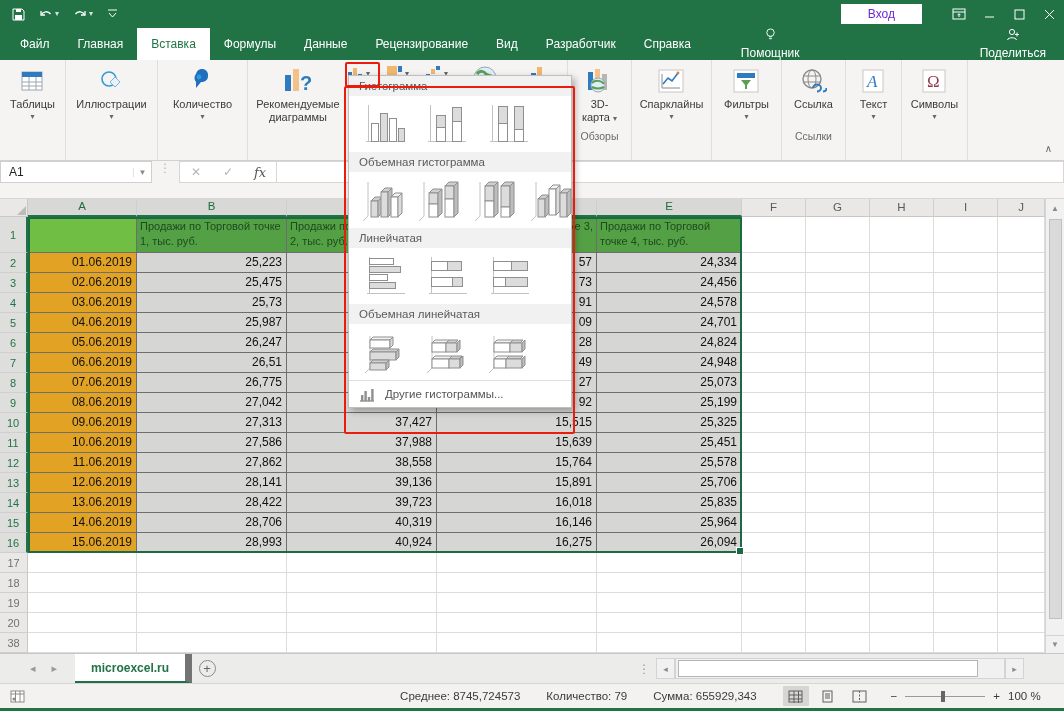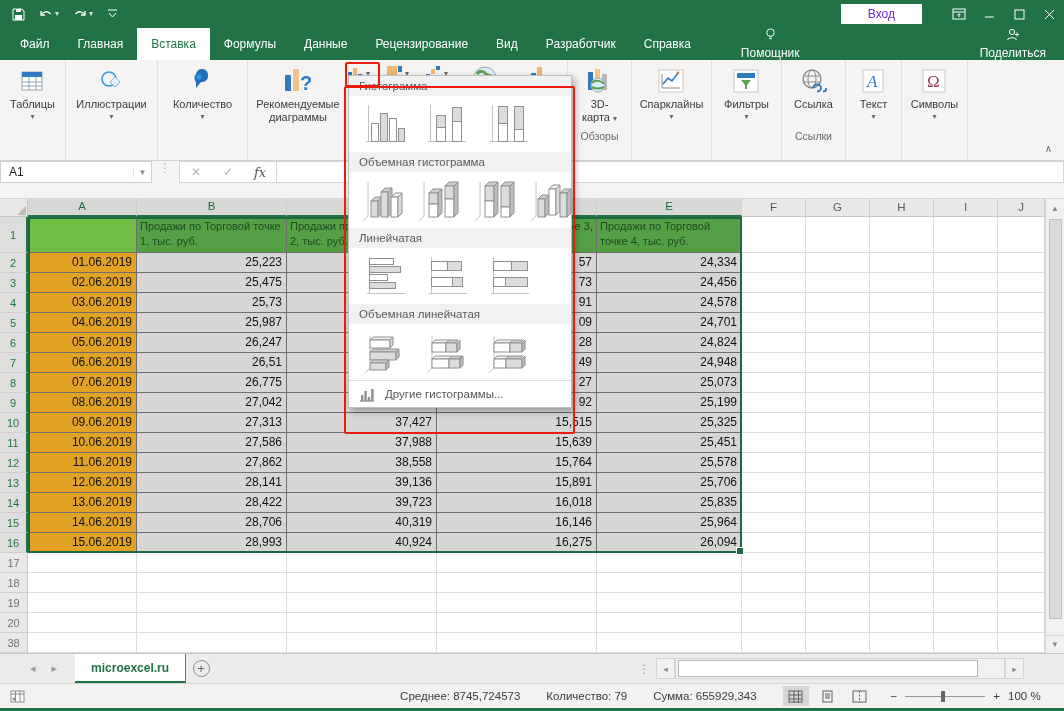--- a/index.html
+++ b/index.html
@@ -67,21 +67,21 @@
   .sel-overlay { position:absolute; left:28px; top:18px; width:714px; height:336px; border:2px solid #1a6b43; pointer-events:none; z-index:5; }
   .sel-overlay:after { content:""; position:absolute; right:-4px; bottom:-4px; width:6px; height:6px; background:#1a6b43; border:1px solid #fff; }
   .vscroll { position:absolute; right:0; top:0; width:19px; height:100%; background:#f1f1f1; border-left:1px solid #d4d4d4; display:flex; flex-direction:column; align-items:center; z-index:6; }
   .vs-arrow { height:18px; width:100%; display:flex; align-items:center; justify-content:center; color:#8a8a8a; font-size:8px; }
   .vs-thumb { width:13px; flex:0 0 400px; background:#dadada; border:1px solid #c0c0c0; margin-top:2px; }
   .vs-bottom { margin-top:auto; border-top:1px solid #d4d4d4; }
 
   
   .sheetbar { height:30px; background:#ececea; border-top:1px solid #c9c7c5; display:flex; align-items:stretch; font-size:12px; }
   .nav-arrows { display:flex; align-items:center; gap:16px; padding:0 18px 0 30px; color:#9a9a9a; font-size:11px; }
-  .stab { background:#fff; color:#217346; font-weight:bold; padding:0 16px; display:flex; align-items:center; border-right:1px solid #737373; border-bottom:2px solid #1e7145; }
+  .stab { background:#fff; color:#217346; font-weight:bold; padding:0 16px; display:flex; align-items:center; border-right:7px solid #737373; border-bottom:2px solid #1e7145; }
   .addsheet { width:30px; display:flex; align-items:center; justify-content:center; }
   .addsheet span { width:17px; height:17px; border:1px solid #8a8a8a; border-radius:50%; color:#666; font-size:13px; line-height:15px; text-align:center; }
   .hs-split { margin-left:auto; display:flex; align-items:center; color:#999; padding:0 6px; }
   .hs-arrow { width:19px; display:flex; align-items:center; justify-content:center; color:#8a8a8a; font-size:9px; background:#f1f1f1; border:1px solid #d4d4d4; margin:4px 0; }
   .hs-track { width:330px; background:#f1f1f1; border:1px solid #d4d4d4; margin:4px 0; position:relative; }
   .hs-thumb { position:absolute; left:2px; top:1px; bottom:1px; width:300px; background:#fff; border:1px solid #b5b5b5; }
   .sheet-right-pad { width:40px; }
 
   
   .statusbar { height:28px; background:#f3f2f1; border-top:1px solid #d8d6d4; border-bottom:3px solid #217346; display:flex; align-items:center; font-size:11.5px; color:#3b3b3b; }

